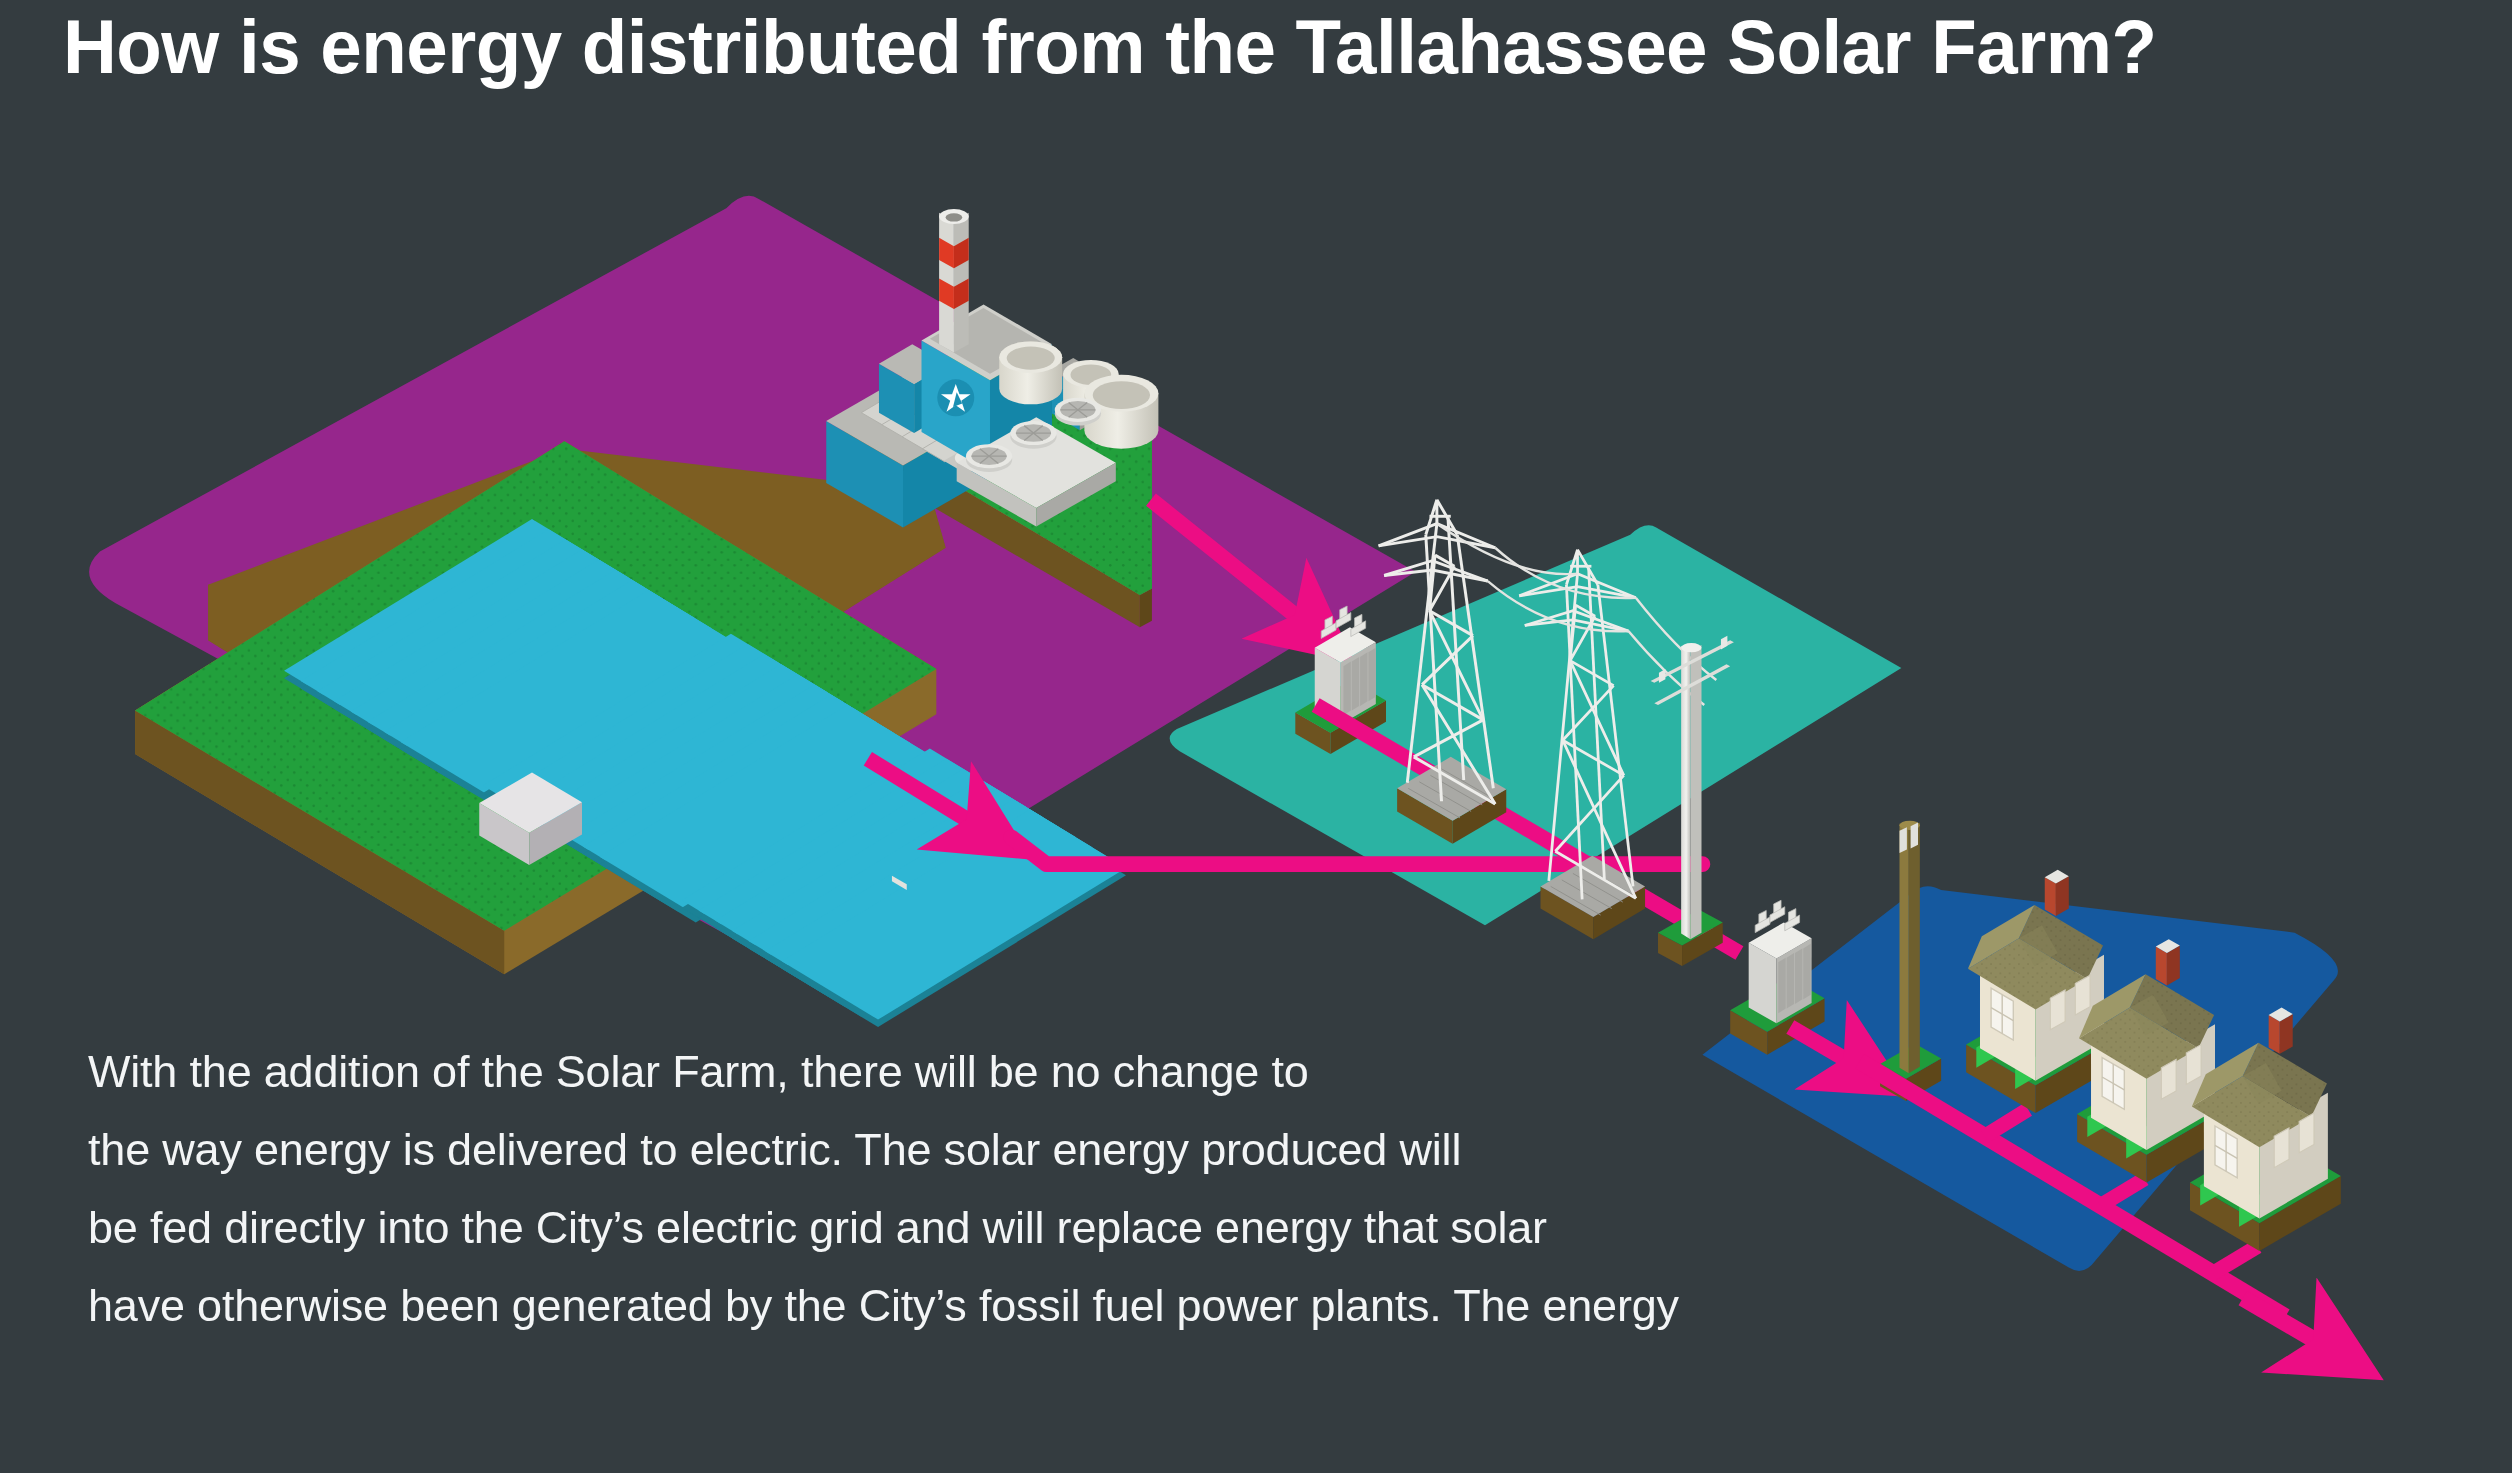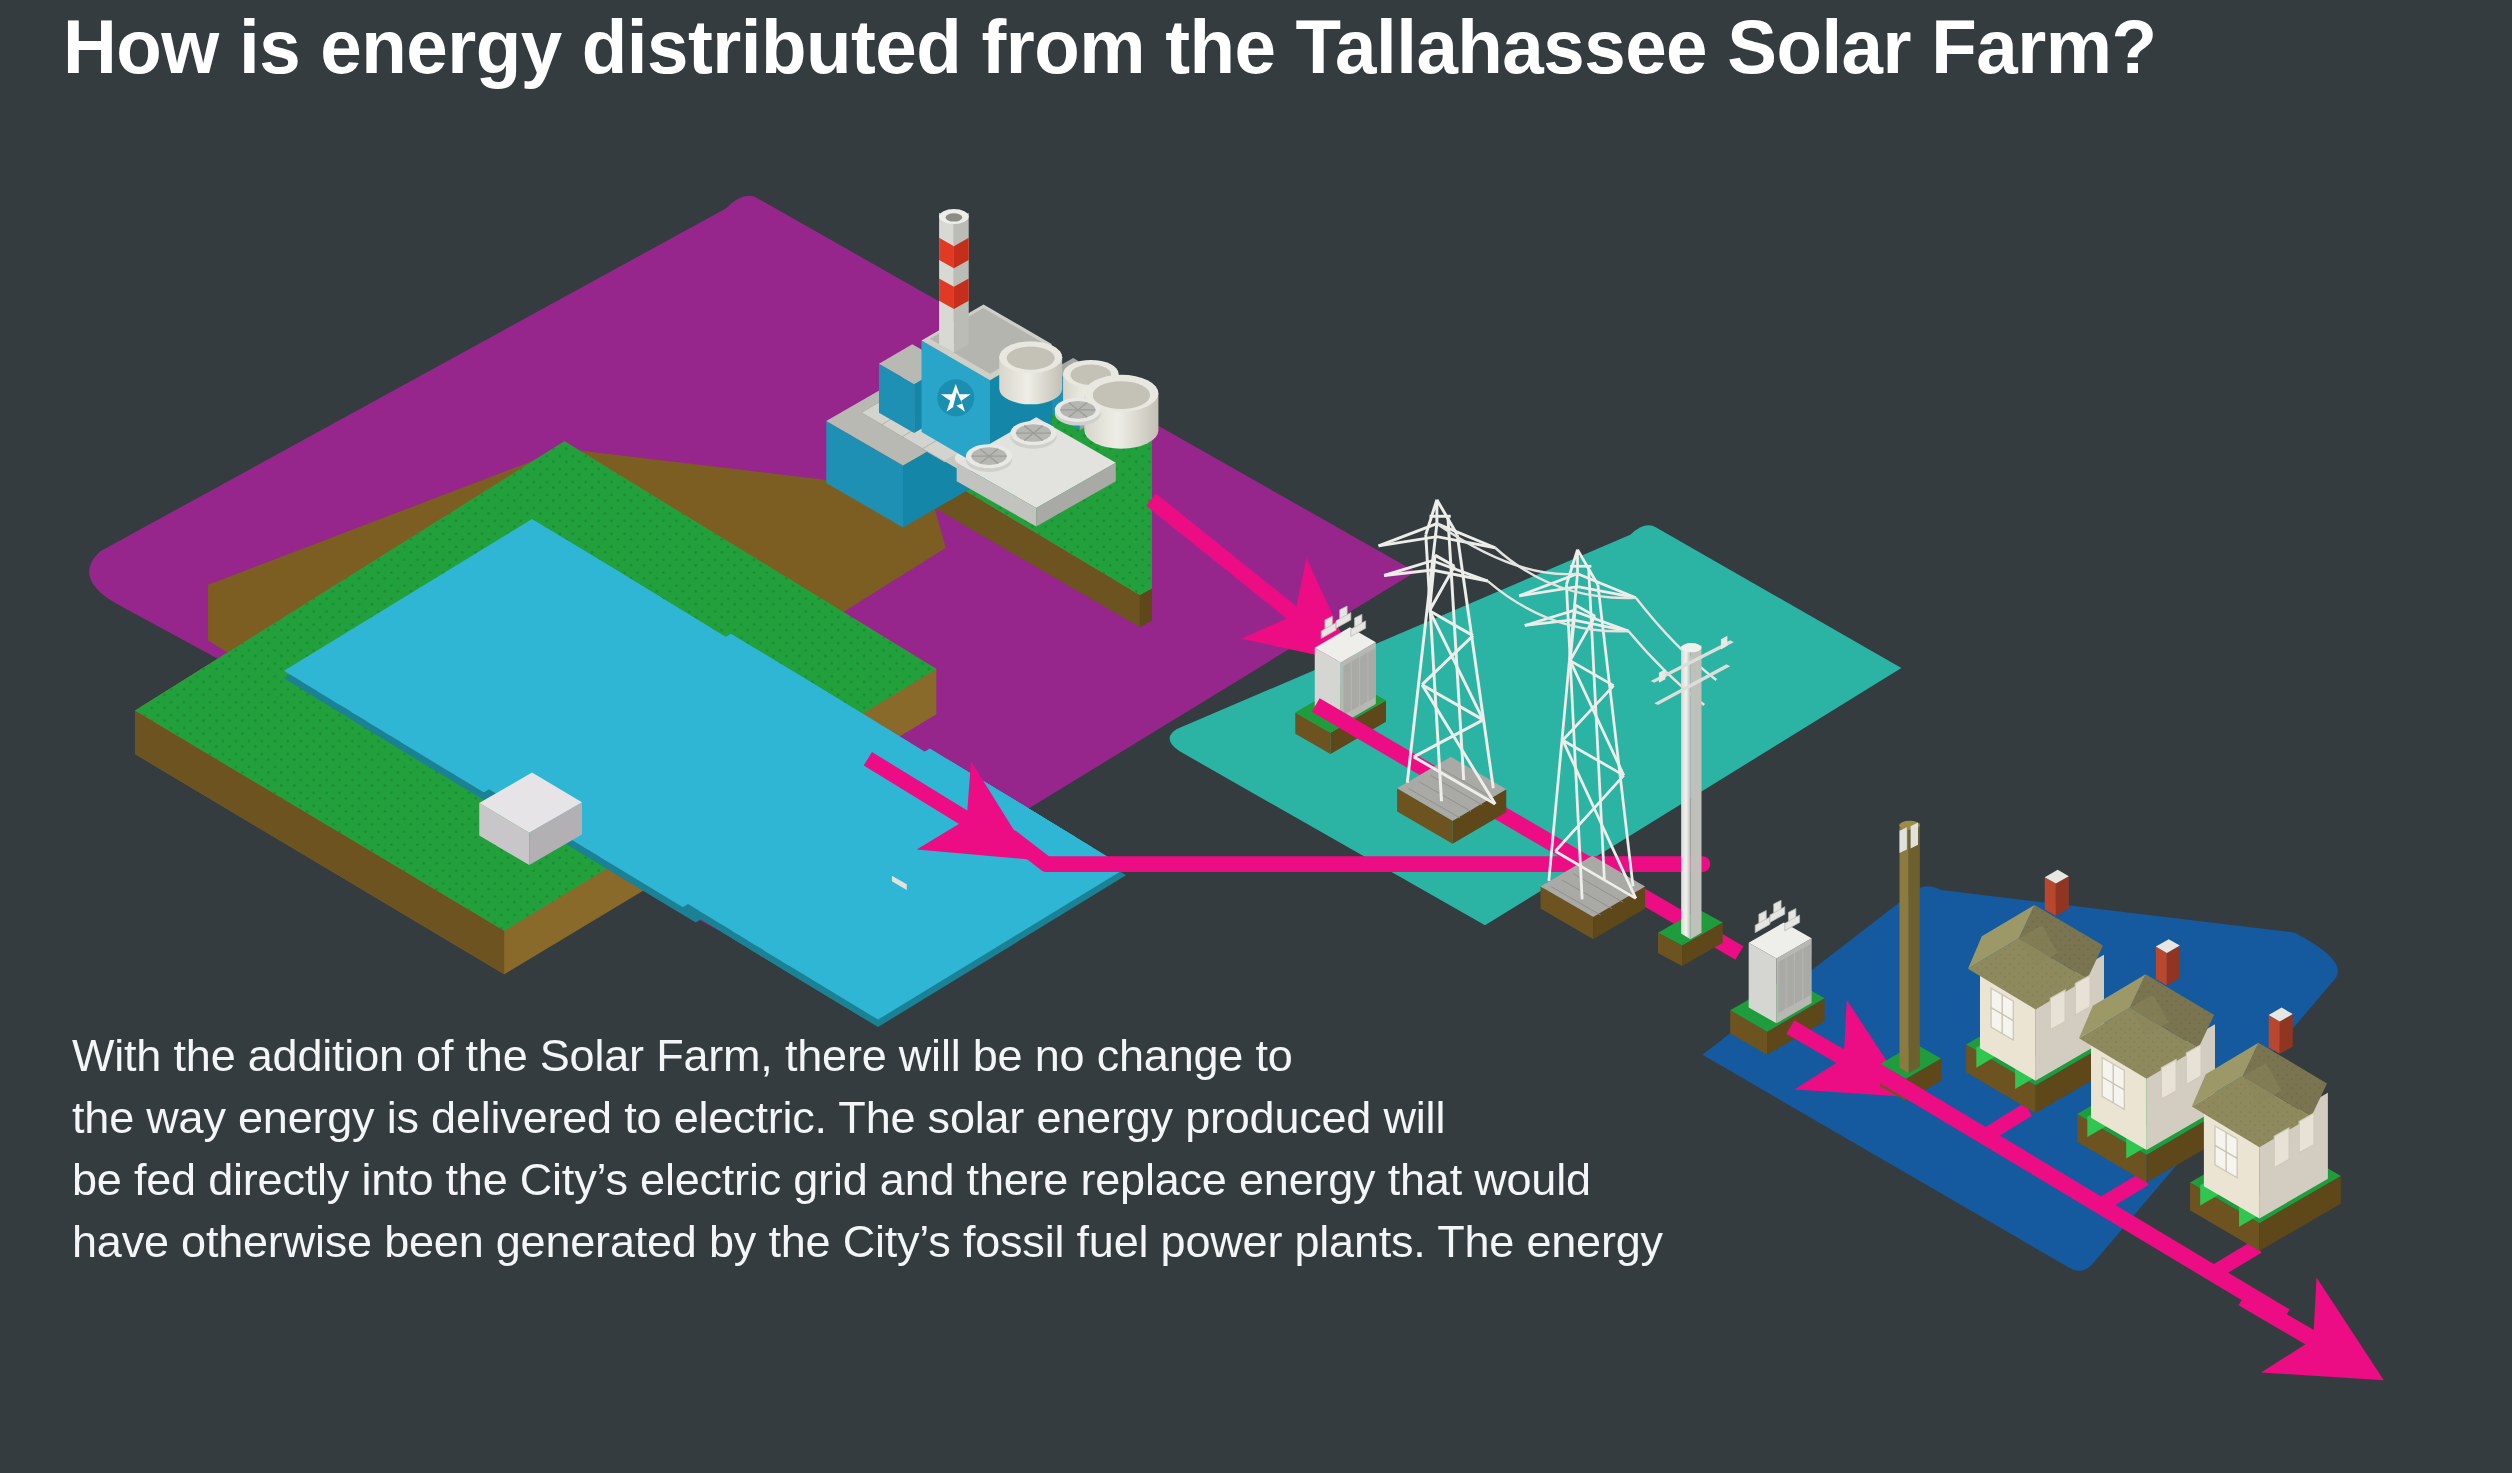--- a/index.html
+++ b/index.html
@@ -34,21 +34,21 @@
     position: absolute;
     left: 72px;
     top: 1025px;
     width: 1814px;
     color: #f3f5f6;
     font-family: "Liberation Sans", sans-serif;
     font-size: 45px;
     line-height: 62px;
     letter-spacing: -0.2px;
   }
-  #bodytext p { margin: 0; white-space: nowrap; }
+  #bodytext p { margin: 16px; white-space: nowrap; }
   #scene {
     position: absolute;
     left: 0;
     top: 0;
     width: 2512px;
     height: 1473px;
   }
 </style>
 </head>
 <body style="background: rgb(52, 60, 64);">
@@ -599,18 +599,18 @@
         <path d="M 2458 1228 L 2474 1219 L 2474 1253 L 2458 1262 Z"></path>
         <path d="M 2485 1212 L 2501 1203 L 2501 1237 L 2485 1246 Z"></path>
       </g>
     </g>
 
   </svg>
 
   <div id="bodytext">
     <p>With the addition of the Solar Farm, there will be no change to</p>
     <p>the way energy is delivered to electric. The solar energy produced will</p>
-    <p>be fed directly into the City’s electric grid and there replace energy that would</p>
+    <p>be fed directly into the City’s electric grid and will replace energy that solar</p>
     <p>have otherwise been generated by the City’s fossil fuel power plants. The energy</p>
   </div>
 
 </div>
 
 
 </body></html>

